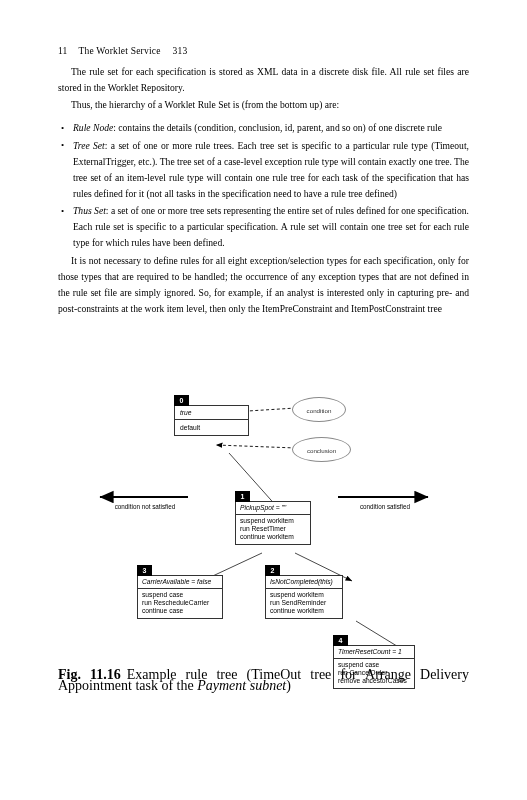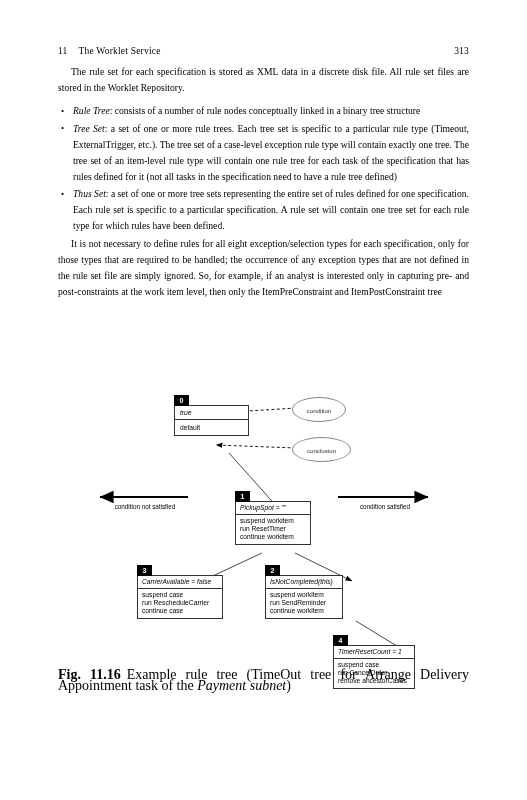--- a/index.html
+++ b/index.html
@@ -10,21 +10,21 @@
     color:#000;
     position:relative;
     overflow:hidden;
   }
   .page{position:absolute;inset:0;}
 
   
   .runhead{
     position:absolute;left:58px;top:46px;width:411px;
     font-size:9.5px;letter-spacing:.2px;
-    display:flex;justify-content:space-between;align-items:baseline;
+    display:flex;justify-content:flex-start;align-items:baseline;
   }
   .runhead .chapnum{display:inline-block;margin-right:11px;}
   .runhead .left{white-space:nowrap;}
   .runhead .right{white-space:nowrap;margin-left:12px;}
 
   
   .body{
     position:absolute;left:58px;top:64px;width:411px;
     font-size:9.6px;line-height:16px;
     text-align:justify;
@@ -122,23 +122,24 @@
 
 <div class="page">
 
   <div class="runhead">
     <span class="left"><span class="chapnum">11</span><span>The Worklet Service</span></span>
     <span class="right">313</span>
   </div>
 
   <div class="body">
     <p>The rule set for each specification is stored as XML data in a discrete disk file. All rule set files are stored in the Worklet Repository.</p>
+    <p>Thus, the hierarchy of a Worklet Rule Set is (from the bottom up) are:</p>
 
     <ul class="bullets">
-      <li><span class="it">Rule Tree</span><span>: consists of a number of rule nodes conceptually linked in a binary tree structure</span></li>
+      <li><span class="it">Rule Node</span><span>: contains the details (condition, conclusion, id, parent, and so on) of one discrete rule</span></li>
       <li><span class="it">Tree Set</span><span>: a set of one or more rule trees. Each tree set is specific to a particular rule type (Timeout, ExternalTrigger, etc.). The tree set of a case-level exception rule type will contain exactly one tree. The tree set of an item-level rule type will contain one rule tree for each task of the specification that has rules defined for it (not all tasks in the specification need to have a rule tree defined)</span></li>
       <li><span class="it">Thus Set</span><span>: a set of one or more tree sets representing the entire set of rules defined for one specification. Each rule set is specific to a particular specification. A rule set will contain one tree set for each rule type for which rules have been defined.</span></li>
     </ul>
 
     <p class="gapP">It is not necessary to define rules for all eight exception/selection types for each specification, only for those types that are required to be handled; the occurrence of any exception types that are not defined in the rule set file are simply ignored. So, for example, if an analyst is interested only in capturing pre- and post-constraints at the work item level, then only the ItemPreConstraint and ItemPostConstraint tree</p>
   </div>
 
   <div class="figure">
 
     <svg class="figsvg" width="527" height="320">

